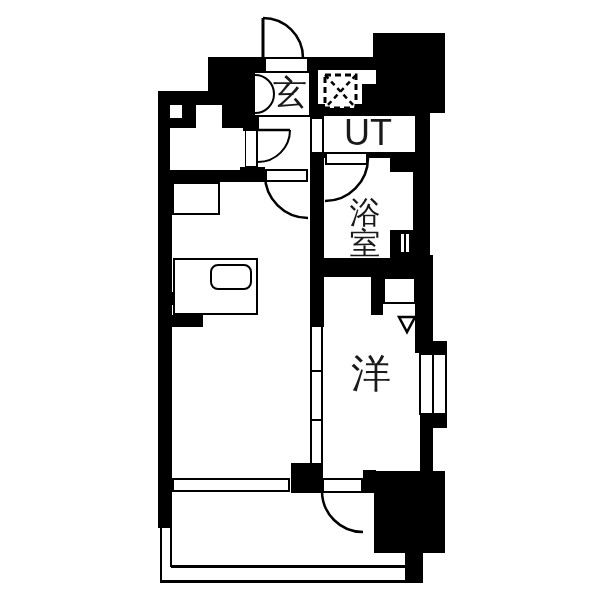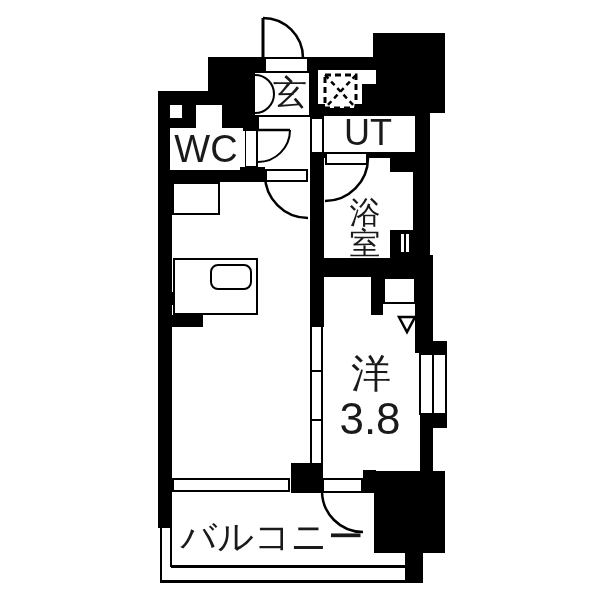--- a/index.html
+++ b/index.html
@@ -96,20 +96,17 @@
     <path d="M265,175 A43,43 0 0 0 308,218" fill="none" stroke="#000" stroke-width="2.5"></path>
     <path d="M368,158 A43,43 0 0 1 325,201" fill="none" stroke="#000" stroke-width="2.5"></path>
     <path d="M322,491 A41,41 0 0 0 363,532" fill="none" stroke="#000" stroke-width="2.5"></path>
     <rect x="325" y="75" width="31" height="33" fill="#fff" stroke="#000" stroke-width="3" stroke-dasharray="6 4"></rect>
     <line x1="325" y1="75" x2="356" y2="108" stroke="#000" stroke-width="2.5" stroke-dasharray="5 4"></line>
     <line x1="356" y1="75" x2="325" y2="108" stroke="#000" stroke-width="2.5" stroke-dasharray="5 4"></line>
     <path d="M399,317 L415,317 L407,332 Z" fill="#fff" stroke="#000" stroke-width="2.5"></path>
   </svg>
 
   <div class="t" style="left:290px;top:92px;font-size:34px">玄</div>
-  <div class="t" style="left:206px;top:149px;font-size:38px">WC</div>
   <div class="t" style="left:368px;top:133px;font-size:36px">UT</div>
   <div class="t vert" style="left:365px;top:228px;font-size:31px;width:32px;line-height:31px">浴室</div>
   <div class="t" style="left:371px;top:373px;font-size:40px">洋</div>
-  <div class="t" style="left:370px;top:419px;font-size:44px">3.8</div>
-  <div class="t" style="left:272px;top:537px;font-size:36px">バルコニー</div>
 
 </div>
 
 </body></html>

